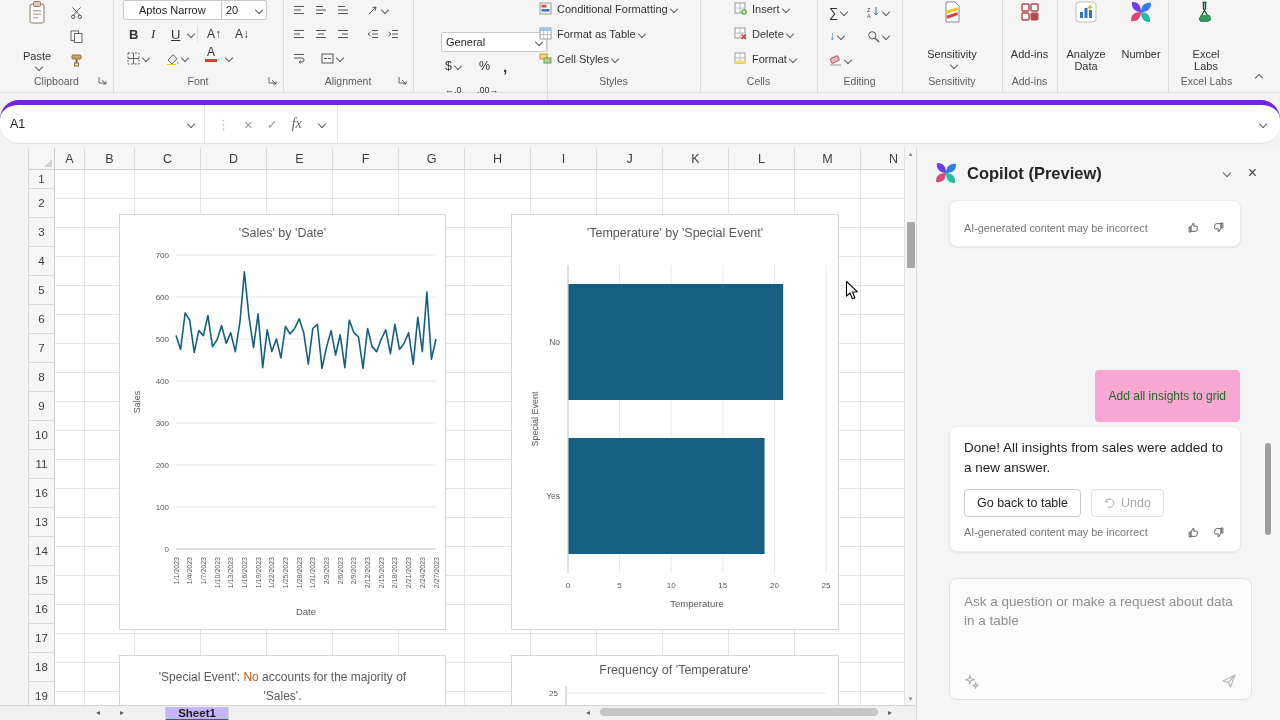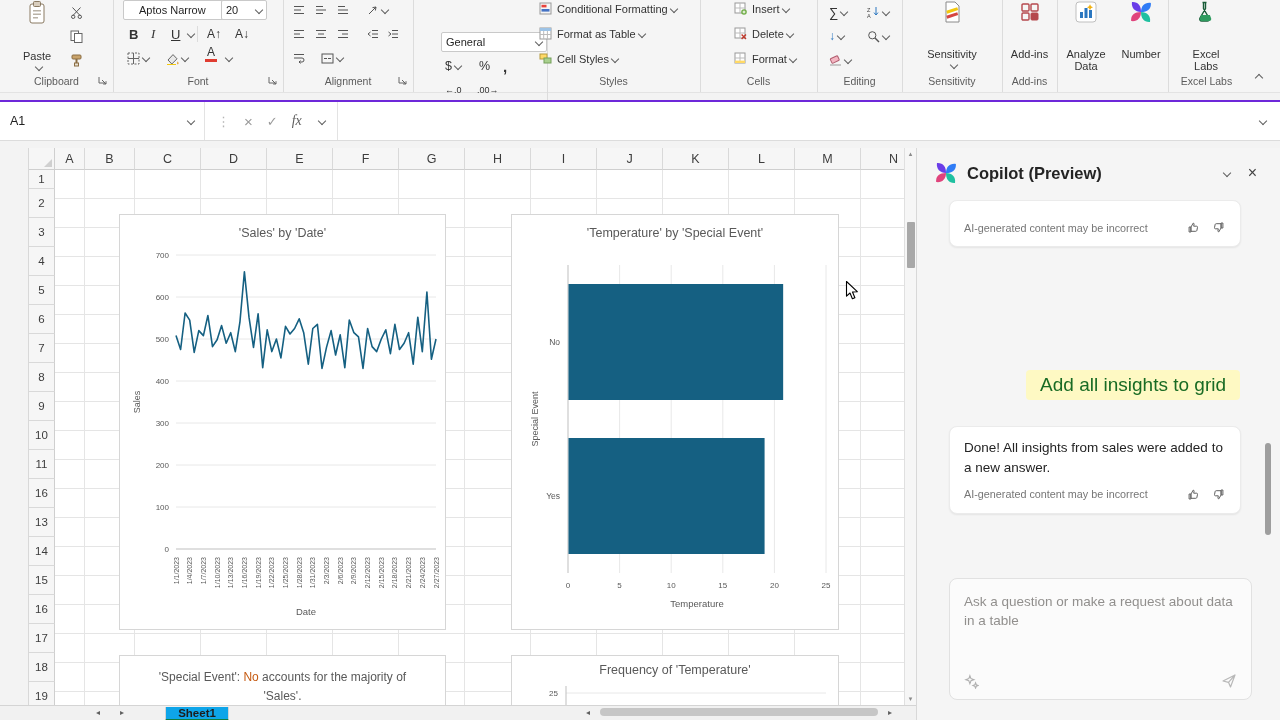--- a/index.html
+++ b/index.html
@@ -15,54 +15,54 @@
   .chev.up{transform:rotate(-135deg);vertical-align:-1px;}
   .combo{position:absolute;background:#fff;border:1px solid #c9c9c9;border-radius:2px;height:18px;line-height:18px;font-size:11px;color:#1f1f1f;padding:0 4px;display:flex;align-items:center;justify-content:space-between;}
   .rbtn{position:absolute;height:20px;display:flex;align-items:center;font-size:12px;color:#333;cursor:default;}
   .rowbtn{position:absolute;display:flex;align-items:center;font-size:11px;color:#333;white-space:nowrap;}
   .rowbtn .ic{margin-right:5px;display:inline-flex;}
   .bigbtn{position:absolute;top:1px;text-align:center;font-size:11px;color:#333;line-height:12px;}
   .bigbtn .bic{display:flex;justify-content:center;margin-bottom:4px;}
   .bblabel{white-space:pre-line;margin-top:25px;}
   .minic{width:20px;height:20px;display:flex;align-items:center;justify-content:center;}
   
-  #fbar{position:absolute;left:0;top:100px;width:1280px;height:38px;background:#fff;border-top:2px solid #6d28d9;border-bottom:1px solid #dcdcdc;display:flex;align-items:center;}
+  #fbar{position:absolute;left:0;top:100px;width:1280px;height:38px;background:#fff;border-top:5px solid #6d28d9;border-bottom:1px solid #dcdcdc;display:flex;align-items:center;border-radius:19px;}
   #namebox{width:205px;height:100%;display:flex;align-items:center;padding:0 10px;box-sizing:border-box;border-right:1px solid #e3e3e3;font-size:12.5px;color:#222;justify-content:space-between;}
   .fxicons{display:flex;align-items:center;gap:14px;padding:0 12px;color:#8f8f8f;font-size:13px;border-right:1px solid #e3e3e3;height:100%;}
   #formula-input{flex:1;height:100%;}
   #fbar-expand{padding:0 14px;}
   
   #sheet{position:absolute;left:28px;top:148px;width:876px;height:557px;background:#fff;overflow:hidden;border-left:1px solid #d8d8d8;}
   #corner{position:absolute;left:0;top:0;width:26px;height:22px;background:#f6f6f6;border-right:1px solid #cfcfcf;border-bottom:1px solid #cfcfcf;box-sizing:border-box;}
   #corner:after{content:"";position:absolute;right:2px;bottom:2px;border-left:8px solid transparent;border-bottom:8px solid #d0d0d0;}
   .colhdr{position:absolute;top:0;height:22px;box-sizing:border-box;background:#f6f6f6;border-right:1px solid #d9d9d9;border-bottom:1px solid #cfcfcf;display:flex;align-items:center;justify-content:center;font-size:12.5px;color:#3d3d3d;}
   .rowhdr{position:absolute;left:0;width:26px;box-sizing:border-box;background:#f6f6f6;border-right:1px solid #cfcfcf;border-bottom:1px solid #d9d9d9;display:flex;align-items:center;justify-content:center;font-size:11.5px;color:#3d3d3d;}
   #cells{position:absolute;left:26px;top:22px;right:0;bottom:0;background:repeating-linear-gradient(to bottom,#fff 0 28px,#e5e5e5 28px 29px);}
   .vline{position:absolute;top:22px;bottom:0;width:1px;background:#e5e5e5;}
   .chart-card{position:absolute;background:#fff;border:1px solid #d6d6d6;box-sizing:border-box;}
   
   #vscroll{position:absolute;left:904px;top:148px;width:12px;height:557px;background:#f6f6f6;border-left:1px solid #e0e0e0;box-sizing:border-box;}
   #vscroll .arr{position:absolute;left:0;width:11px;text-align:center;font-size:7px;color:#8a8a8a;}
   #vthumb{position:absolute;left:2px;width:8px;background:#a8a8a8;border-radius:1px;}
   
   #tabbar{position:absolute;left:0;top:705px;width:1280px;height:15px;background:#f1f1f1;border-top:1px solid #d4d4d4;font-size:11px;color:#555;}
-  #sheet-tab{position:absolute;left:165px;top:1px;width:64px;height:14px;background:#0ea5e9;border-left:1px solid #d4d4d4;border-right:1px solid #d4d4d4;border-bottom:2px solid #107c41;box-sizing:border-box;text-align:center;font-size:11.5px;font-weight:bold;color:#1d1d1d;line-height:13px;}
+  #sheet-tab{position:absolute;left:165px;top:1px;width:64px;height:14px;background:#c4b5fd;border-left:1px solid #d4d4d4;border-right:1px solid #d4d4d4;border-bottom:2px solid #107c41;box-sizing:border-box;text-align:center;font-size:11.5px;font-weight:bold;color:#1d1d1d;line-height:13px;}
   .tabarr{position:absolute;top:2px;font-size:8px;color:#5f5f5f;}
   #hscroll-thumb{position:absolute;left:600px;top:708px;width:278px;height:8px;background:#c6c6c6;border-radius:4px;}
   
   #panel{position:absolute;left:916px;top:148px;width:364px;height:572px;background:#f5f5f5;border-left:1px solid #d8d8d8;box-sizing:border-box;}
   #panel-header{position:absolute;left:18px;right:14px;top:10px;height:30px;display:flex;align-items:center;}
   #panel-title{font-size:16.5px;font-weight:600;color:#242424;margin-left:10px;flex:1;}
   .phicon{padding:0 9px;color:#424242;}
   .card{position:absolute;left:32px;width:292px;background:#fff;border:1px solid #ebebeb;border-radius:8px;box-shadow:0 1px 2px rgba(0,0,0,.07);box-sizing:border-box;padding:11px 14px;}
   .card .msg{font-size:13.5px;line-height:20.3px;color:#242424;}
   .card-foot{display:flex;align-items:center;margin-top:8px;}
   .disclaimer{font-size:10.8px;color:#767676;flex:1;}
   .thumb{margin-left:10px;display:inline-flex;}
-  #pill-btn{position:absolute;right:40px;top:222px;height:30px;background:#fef9c3;border-radius:4px;display:flex;align-items:center;padding:0 14px;font-size:19px;color:#196b24;}
+  #pill-btn{position:absolute;right:40px;top:222px;height:52px;background:#f9a8d4;border-radius:4px;display:flex;align-items:center;padding:0 14px;font-size:12px;color:#196b24;}
   .mini-btn{display:inline-flex;align-items:center;height:26px;padding:0 12px;border:1px solid #c8c8c8;border-radius:4px;background:#fff;font-size:12.5px;color:#242424;margin-right:10px;}
   .mini-btn.disabled{color:#a6a6a6;border-color:#e0e0e0;}
   #panel-scroll{position:absolute;right:9px;top:295px;width:6px;height:92px;background:#9e9e9e;border-radius:3px;}
   #copilot-input{position:absolute;left:32px;right:28px;bottom:20px;height:122px;background:#fbfbfb;border:1px solid #e1e1e1;border-radius:8px;box-sizing:border-box;padding:13px 14px;}
   #copilot-input .ph{font-size:13.5px;line-height:19px;color:#918f8d;}
   #input-sparkle{position:absolute;left:14px;bottom:10px;}
   #input-send{position:absolute;right:14px;bottom:10px;}
   
   #cursor{position:absolute;left:845px;top:280px;z-index:99;}
   svg{display:block;}
@@ -629,20 +629,30 @@
             </g>
           </svg>
         </span>
     </div>
   </div>
 
   <div id="pill-btn">Add all insights to grid</div>
 
   <div class="card" style="top:278px;">
     <div class="msg">Done! All insights from sales were added to a new answer.</div>
+    <div style="margin-top:10px;display:flex;align-items:center;">
+      <span class="mini-btn">Go back to table</span>
+      <span class="mini-btn disabled">
+        <svg width="12" height="12" viewBox="0 0 12 12" style="margin-right:5px;">
+            <path d="M3.4 2 L1.6 4.4 L4.4 5.3" fill="none" stroke="#a6a6a6"></path>
+            <path d="M1.9 4.3 A4.2 4.2 0 1 1 3.6 9.8" fill="none" stroke="#a6a6a6"></path>
+          </svg>
+        <span>Undo</span>
+      </span>
+    </div>
     <div class="card-foot">
       <div class="disclaimer">AI-generated content may be incorrect</div>
       <span class="thumb">
           <svg width="15" height="15" viewBox="0 0 14 15">
             <path d="M2.6 7h1.8v5H2.6zM4.4 11.3V7.2L6.7 3.1c.5 0 .9.4.9.9L7.2 6.2h2.9c.6 0 1 .5.9 1.1l-.6 3.1c-.1.5-.5.9-1.1.9H4.4" fill="none" stroke="#616161"></path>
           </svg>
         </span>
       <span class="thumb">
           <svg width="15" height="15" viewBox="0 0 14 15">
             <g transform="rotate(180 7 7.5)">

